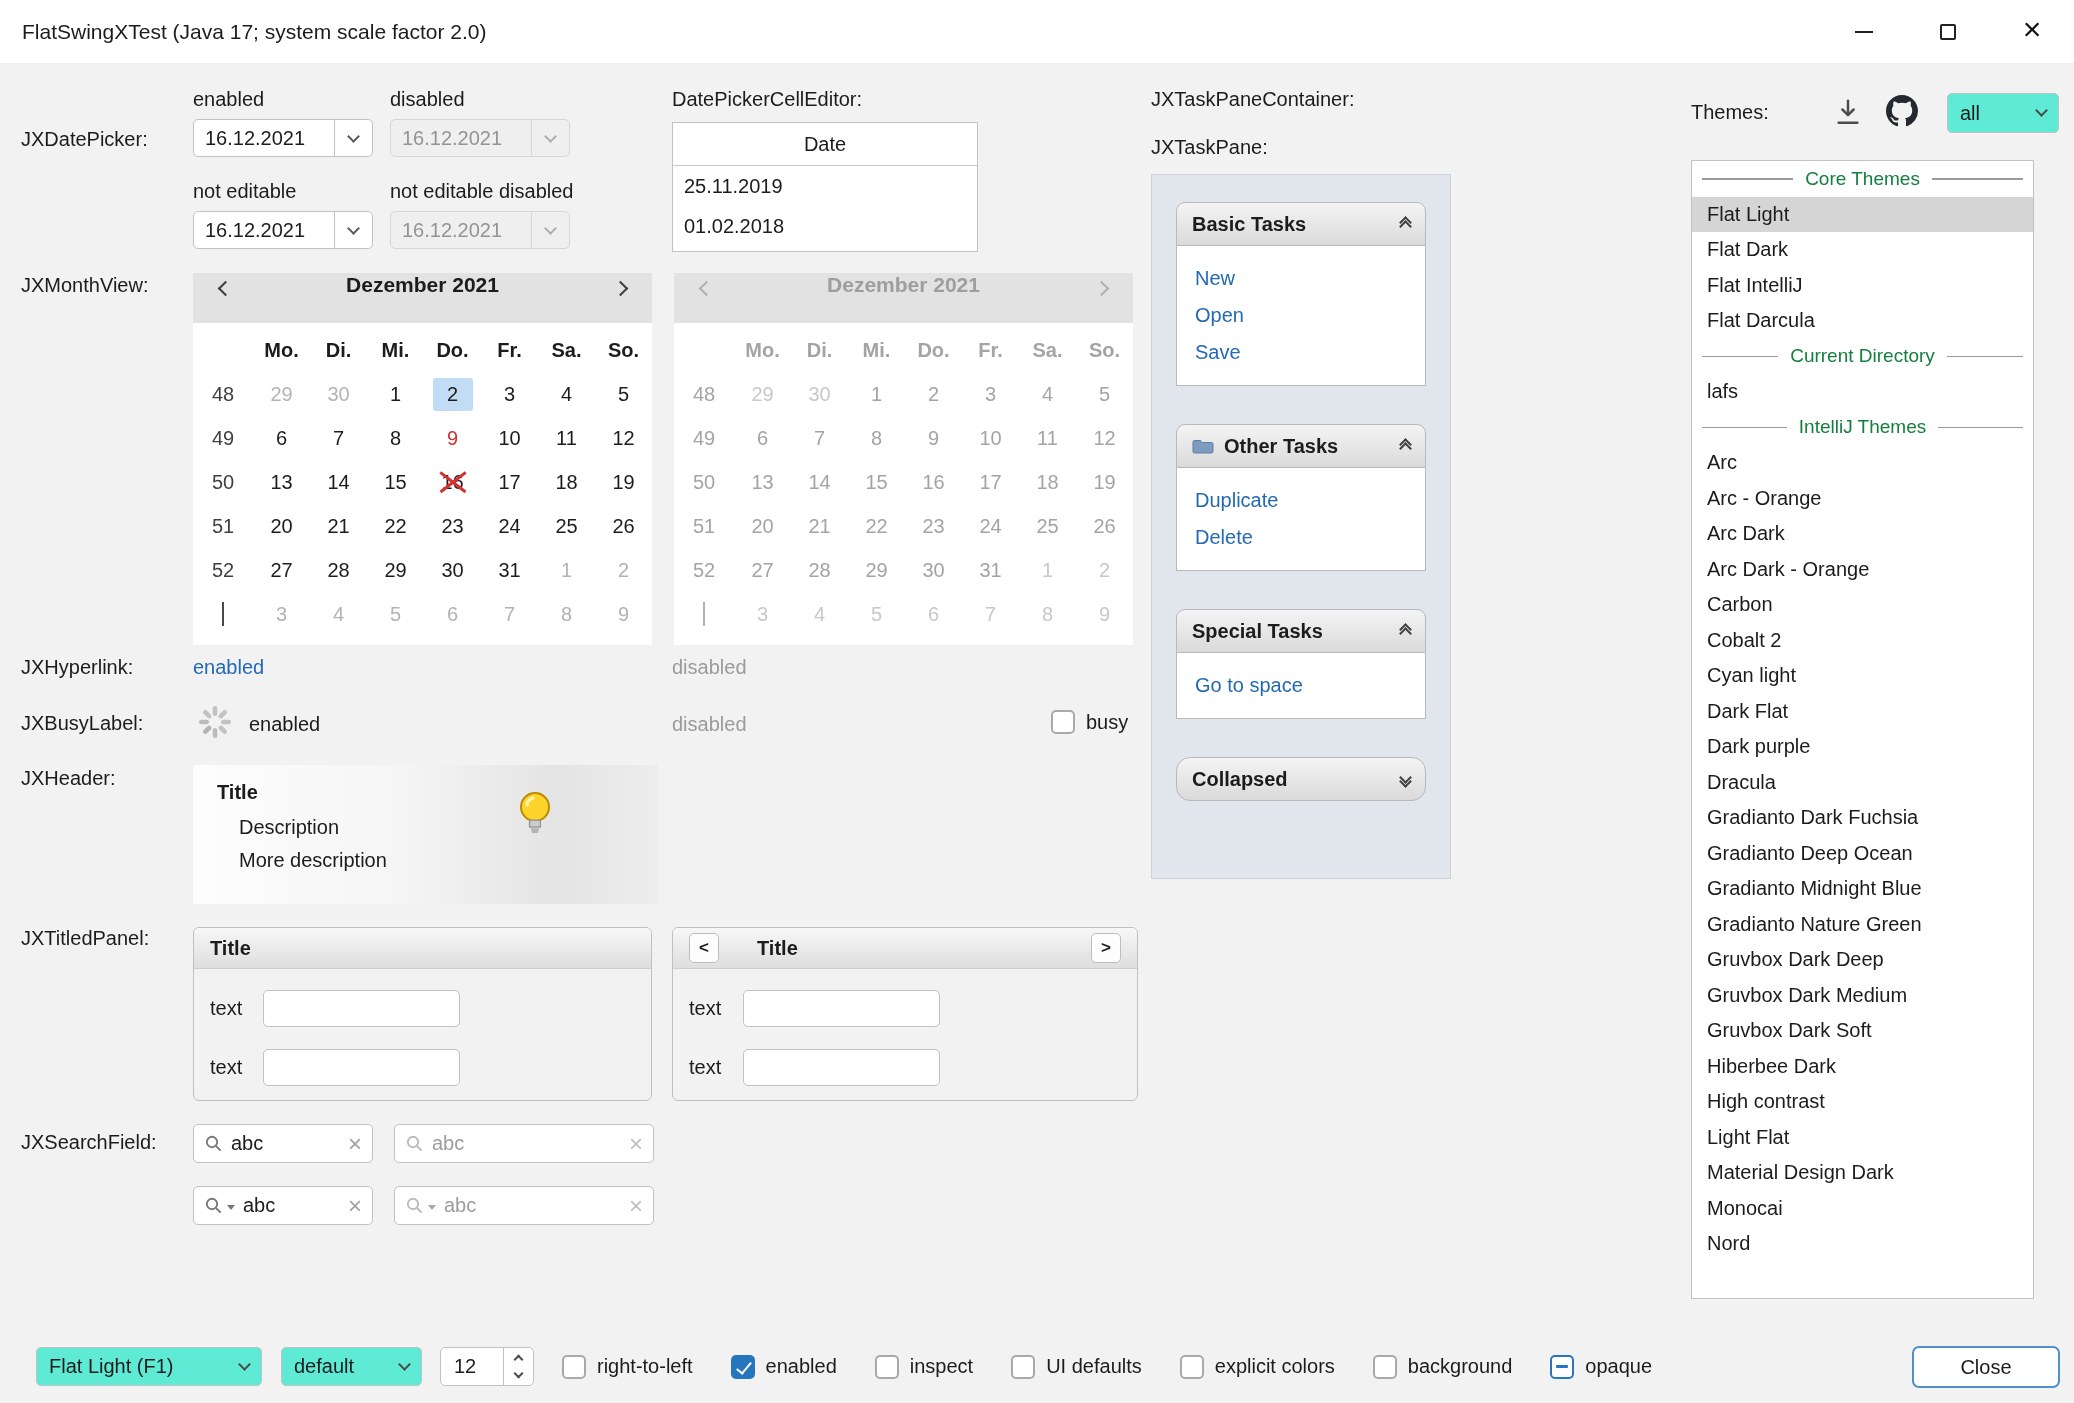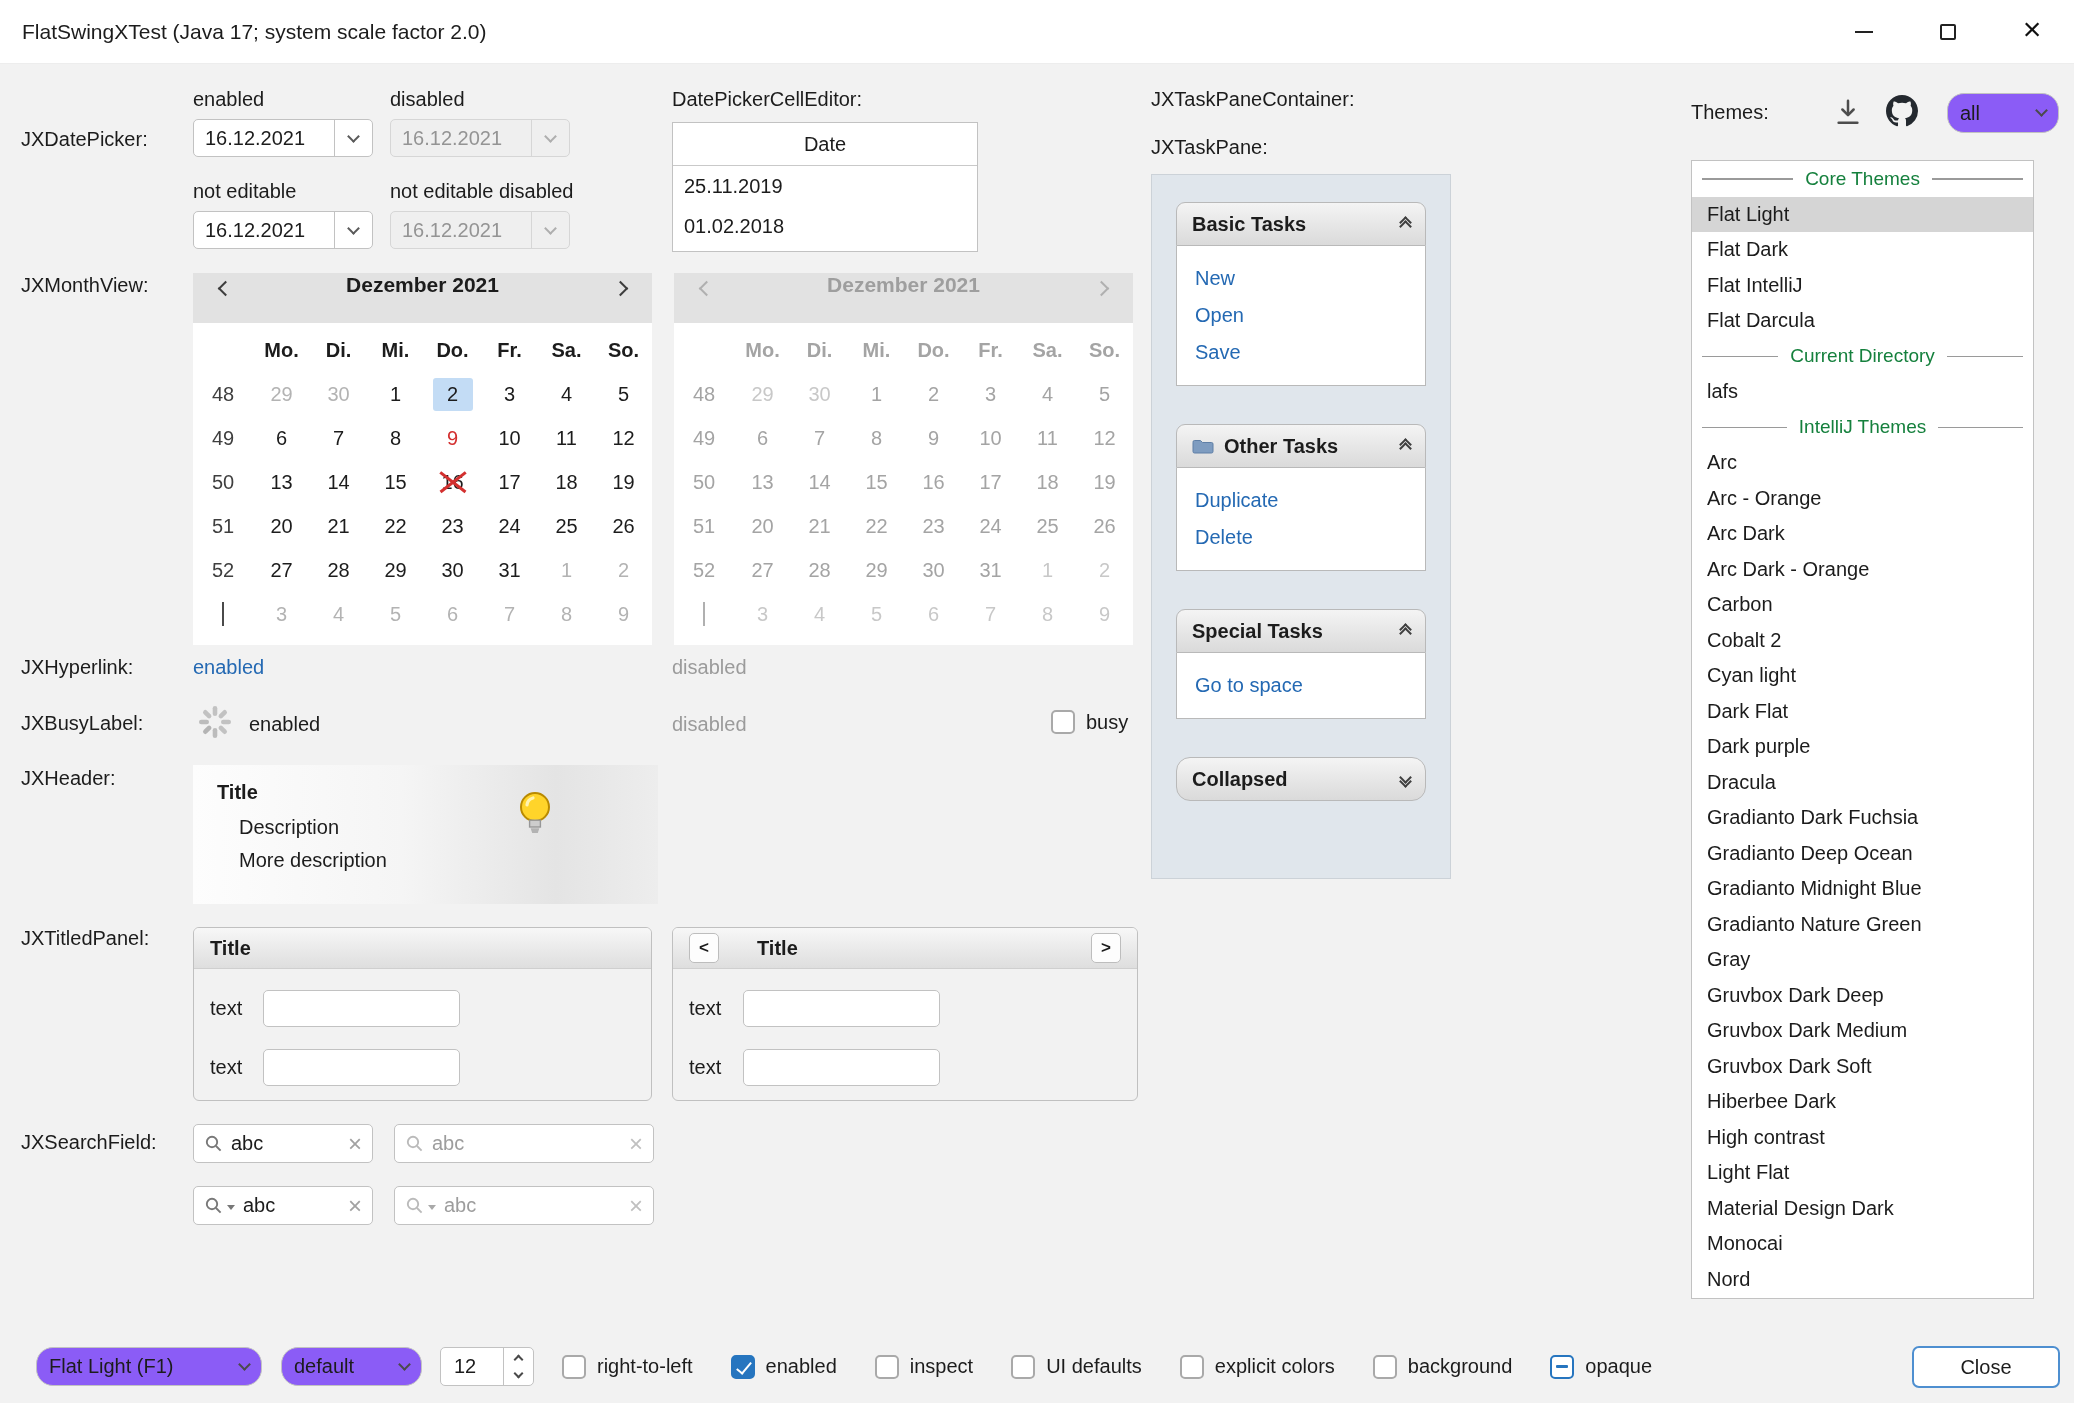--- a/index.html
+++ b/index.html
@@ -21,21 +21,21 @@
   .ic-close{font-size:32px;font-weight:300;color:#111;line-height:1;margin-top:-5px}
 
   
   .chev{display:inline-block;width:10px;height:10px;border-right:2.2px solid #4a4a4a;border-bottom:2.2px solid #4a4a4a}
   .chev.down{transform:rotate(45deg)}
   .chev.up{transform:rotate(225deg)}
   .chev.left{transform:rotate(135deg)}
   .chev.right{transform:rotate(-45deg)}
 
   
-  .combo{background:#8b5cf6;border:1px solid #c2c2c2;border-radius:17px;display:flex;align-items:center;padding:0 12px;gap:8px;white-space:nowrap}
+  .combo{background:#5eead4;border:1px solid #c2c2c2;border-radius:5px;display:flex;align-items:center;padding:0 12px;gap:8px;white-space:nowrap}
   .combo>.chev{margin-left:auto;margin-top:-5px;width:9px;height:9px}
 
   .datepicker{width:180px;height:38px;background:#fff;border:1px solid #c2c2c2;border-radius:5px;display:flex;align-items:center}
   .dp-value{flex:1;padding-left:11px;white-space:nowrap}
   .dp-btn{width:38px;height:100%;border-left:1px solid #c2c2c2;display:flex;align-items:center;justify-content:center}
   .dp-btn .chev{width:9px;height:9px;border-color:#5a5a5a;margin-top:-4px}
   .datepicker.disabled{background:#efefef;color:#949494;border-color:#d6d6d6}
   .datepicker.disabled .dp-btn{border-left-color:#d6d6d6}
   .datepicker.disabled .chev{border-color:#aeaeae}
 
@@ -681,21 +681,20 @@
     <div class="th-item">Carbon</div>
     <div class="th-item">Cobalt 2</div>
     <div class="th-item">Cyan light</div>
     <div class="th-item">Dark Flat</div>
     <div class="th-item">Dark purple</div>
     <div class="th-item">Dracula</div>
     <div class="th-item">Gradianto Dark Fuchsia</div>
     <div class="th-item">Gradianto Deep Ocean</div>
     <div class="th-item">Gradianto Midnight Blue</div>
     <div class="th-item">Gradianto Nature Green</div>
-    <div class="th-item">Gray</div>
     <div class="th-item">Gruvbox Dark Deep</div>
     <div class="th-item">Gruvbox Dark Medium</div>
     <div class="th-item">Gruvbox Dark Soft</div>
     <div class="th-item">Hiberbee Dark</div>
     <div class="th-item">High contrast</div>
     <div class="th-item">Light Flat</div>
     <div class="th-item">Material Design Dark</div>
     <div class="th-item">Monocai</div>
     <div class="th-item">Nord</div>
   </div>

